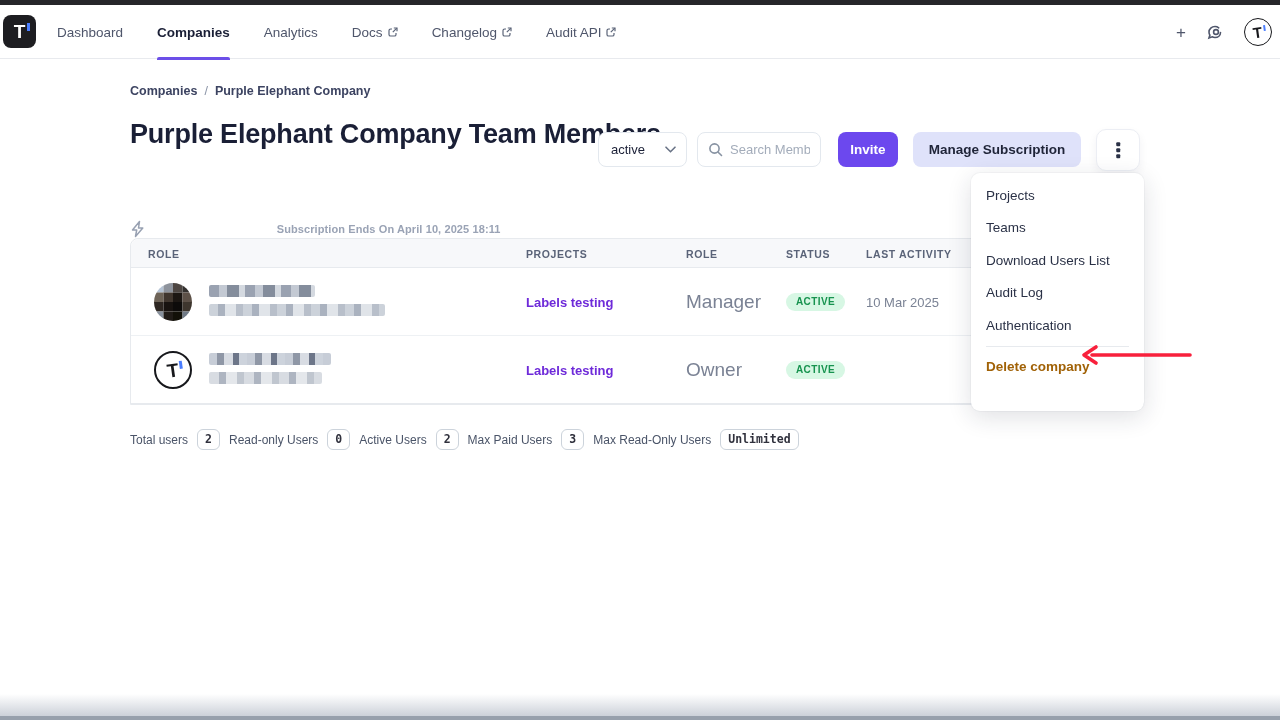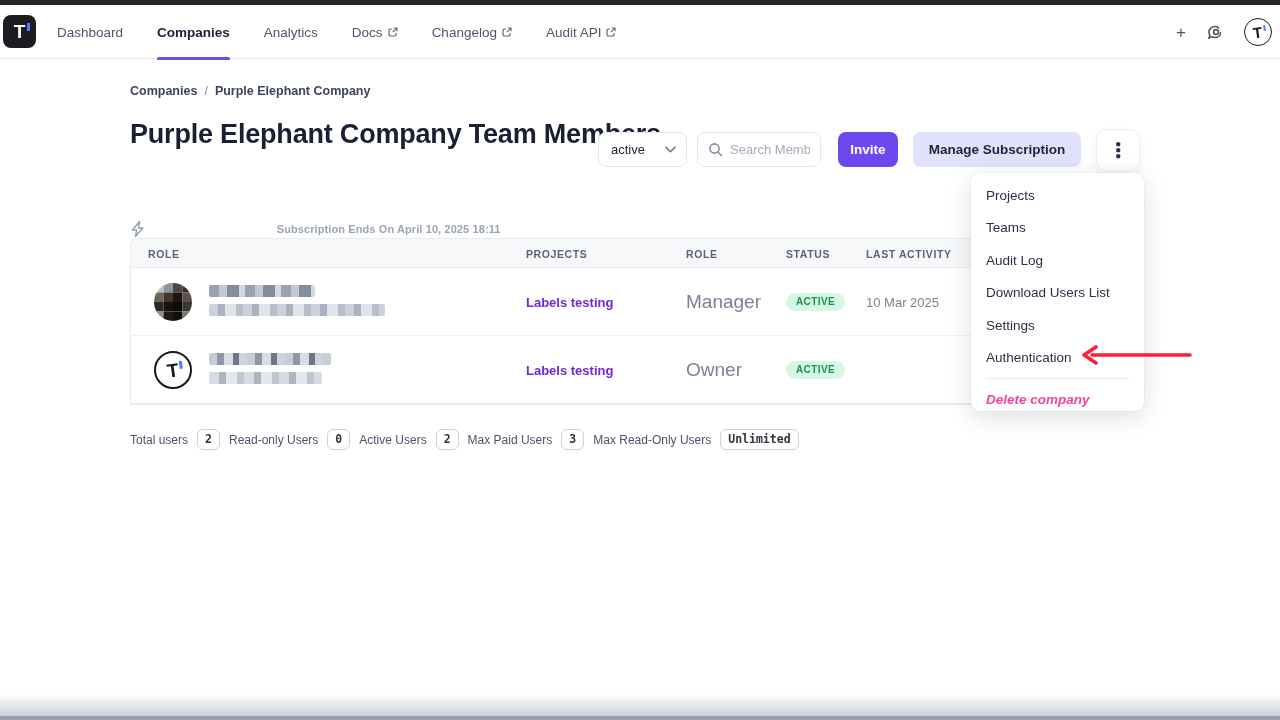--- a/index.html
+++ b/index.html
@@ -68,21 +68,21 @@
                 transform:translate(-50%,-50%); border-radius:1px;
                 box-shadow:0 -6px 0 #2a3146, 0 6px 0 #2a3146; }
 
   
   .menu-panel { position:absolute; left:971px; top:173px; width:173px; height:238px; background:#fff;
                 border-radius:9px; box-shadow:0 6px 24px rgba(30,35,60,0.14), 0 0 0 1px rgba(30,35,60,0.03);
                 padding-top:6px; z-index:5; }
   .menu-item { height:32.5px; display:flex; align-items:center; padding-left:15px; font-size:13.5px;
                color:#2a3146; font-weight:500; cursor:pointer; }
   .menu-divider { height:1px; background:#e7eaee; margin:4px 15px 4px 15px; }
-  .menu-item.danger { color:#ec4899; font-weight:bold;font-style:italic; }
+  .menu-item.danger { color:#a16207; font-weight:bold; }
 
   
   .anno-arrow { position:absolute; left:1078px; top:344px; width:116px; height:22px; z-index:6; pointer-events:none; }
 
   
   .members-table { position:absolute; left:130px; top:238px; width:1014px; border:1px solid #e7eaee;
                    border-radius:8px 8px 0 0; background:#fff; }
   .thead { height:29px; background:#f7f8fa; border-bottom:1px solid #e7eaee; position:relative;
            border-radius:8px 8px 0 0; }
   .th { position:absolute; top:0; height:29px; display:flex; align-items:center; font-size:10.5px;
@@ -199,23 +199,22 @@
   </div>
   <button class="btn-invite">Invite</button>
   <button class="btn-manage">Manage Subscription</button>
   <div class="btn-dots">
     <span class="dots-glyph"></span>
   </div>
 
   <div class="menu-panel">
     <div class="menu-item">Projects</div>
     <div class="menu-item">Teams</div>
+    <div class="menu-item">Download Users List</div>
     <div class="menu-item">Audit Log</div>
-    <div class="menu-item">Download Users List</div>
-    <div class="menu-item">Settings</div>
     <div class="menu-item">Authentication</div>
     <div class="menu-divider"></div>
     <div class="menu-item danger">Delete company</div>
   </div>
 
   <svg class="anno-arrow" viewBox="0 0 116 22" fill="none">
     <path d="M112 11H14" stroke="#f8203c" stroke-width="3.6" stroke-linecap="round"></path>
     <path d="M18 3L6 11l12 8" stroke="#f8203c" stroke-width="3.6" stroke-linecap="round" stroke-linejoin="round" fill="none"></path>
   </svg>
 

